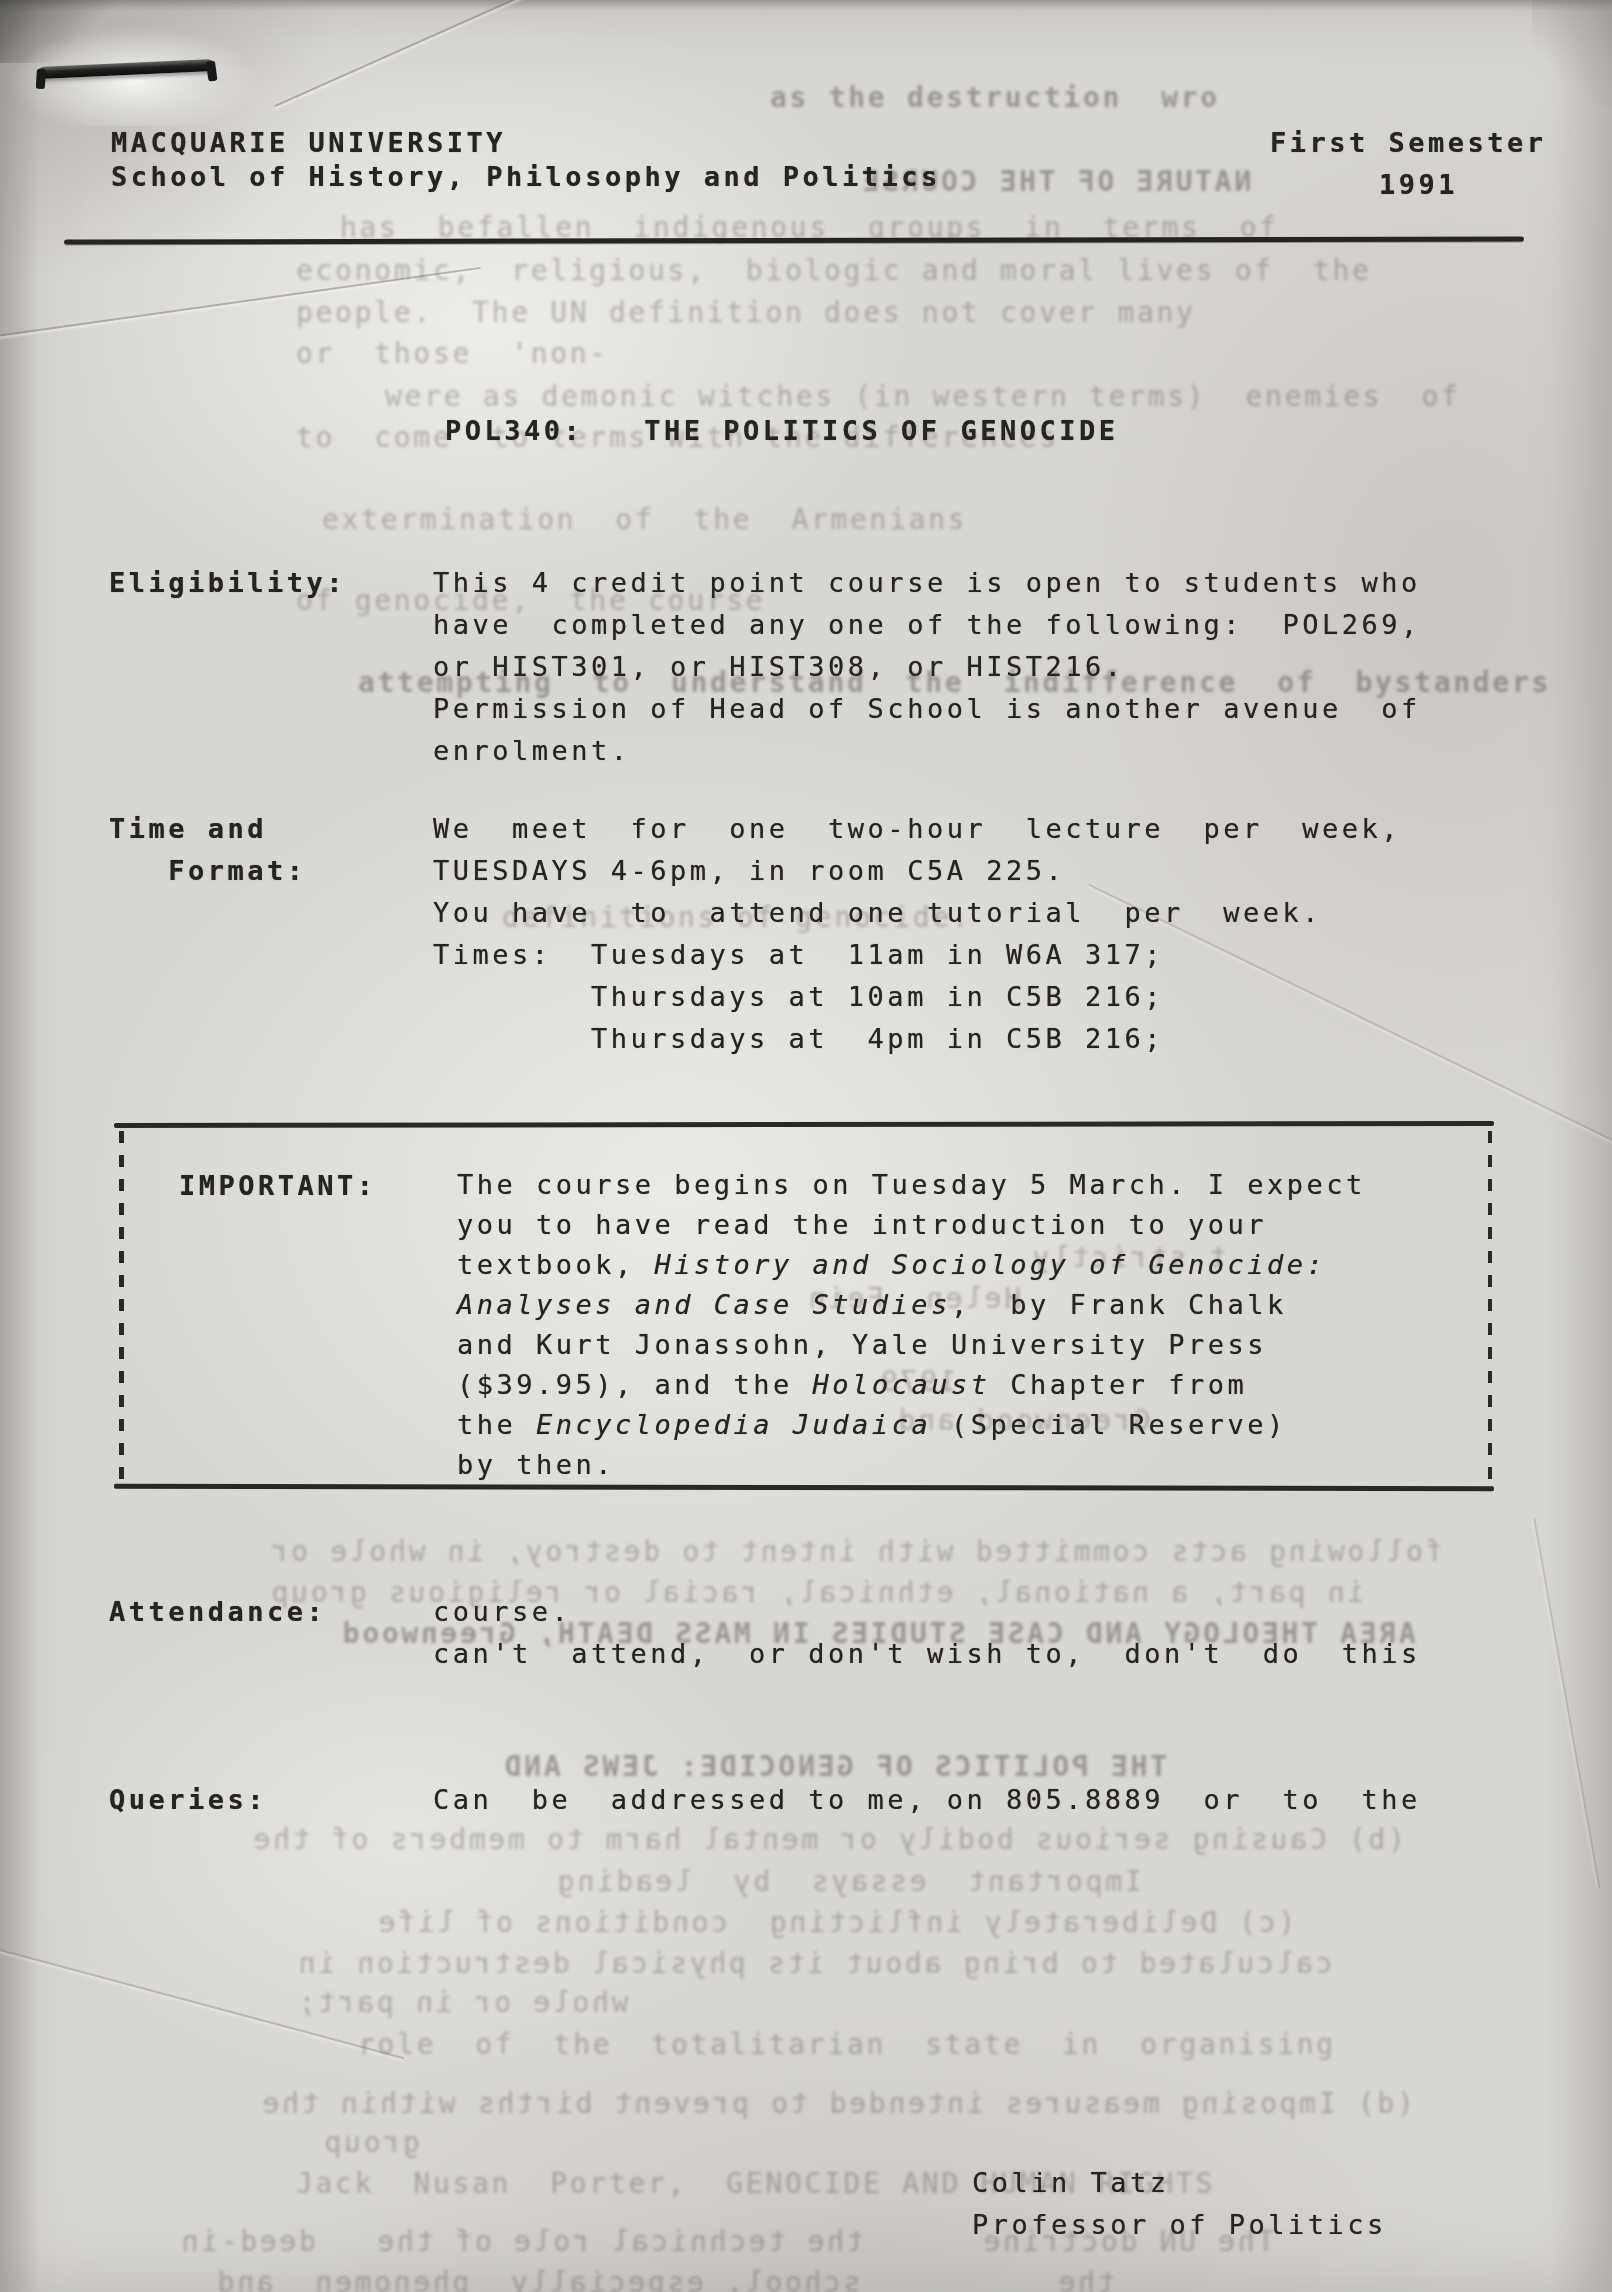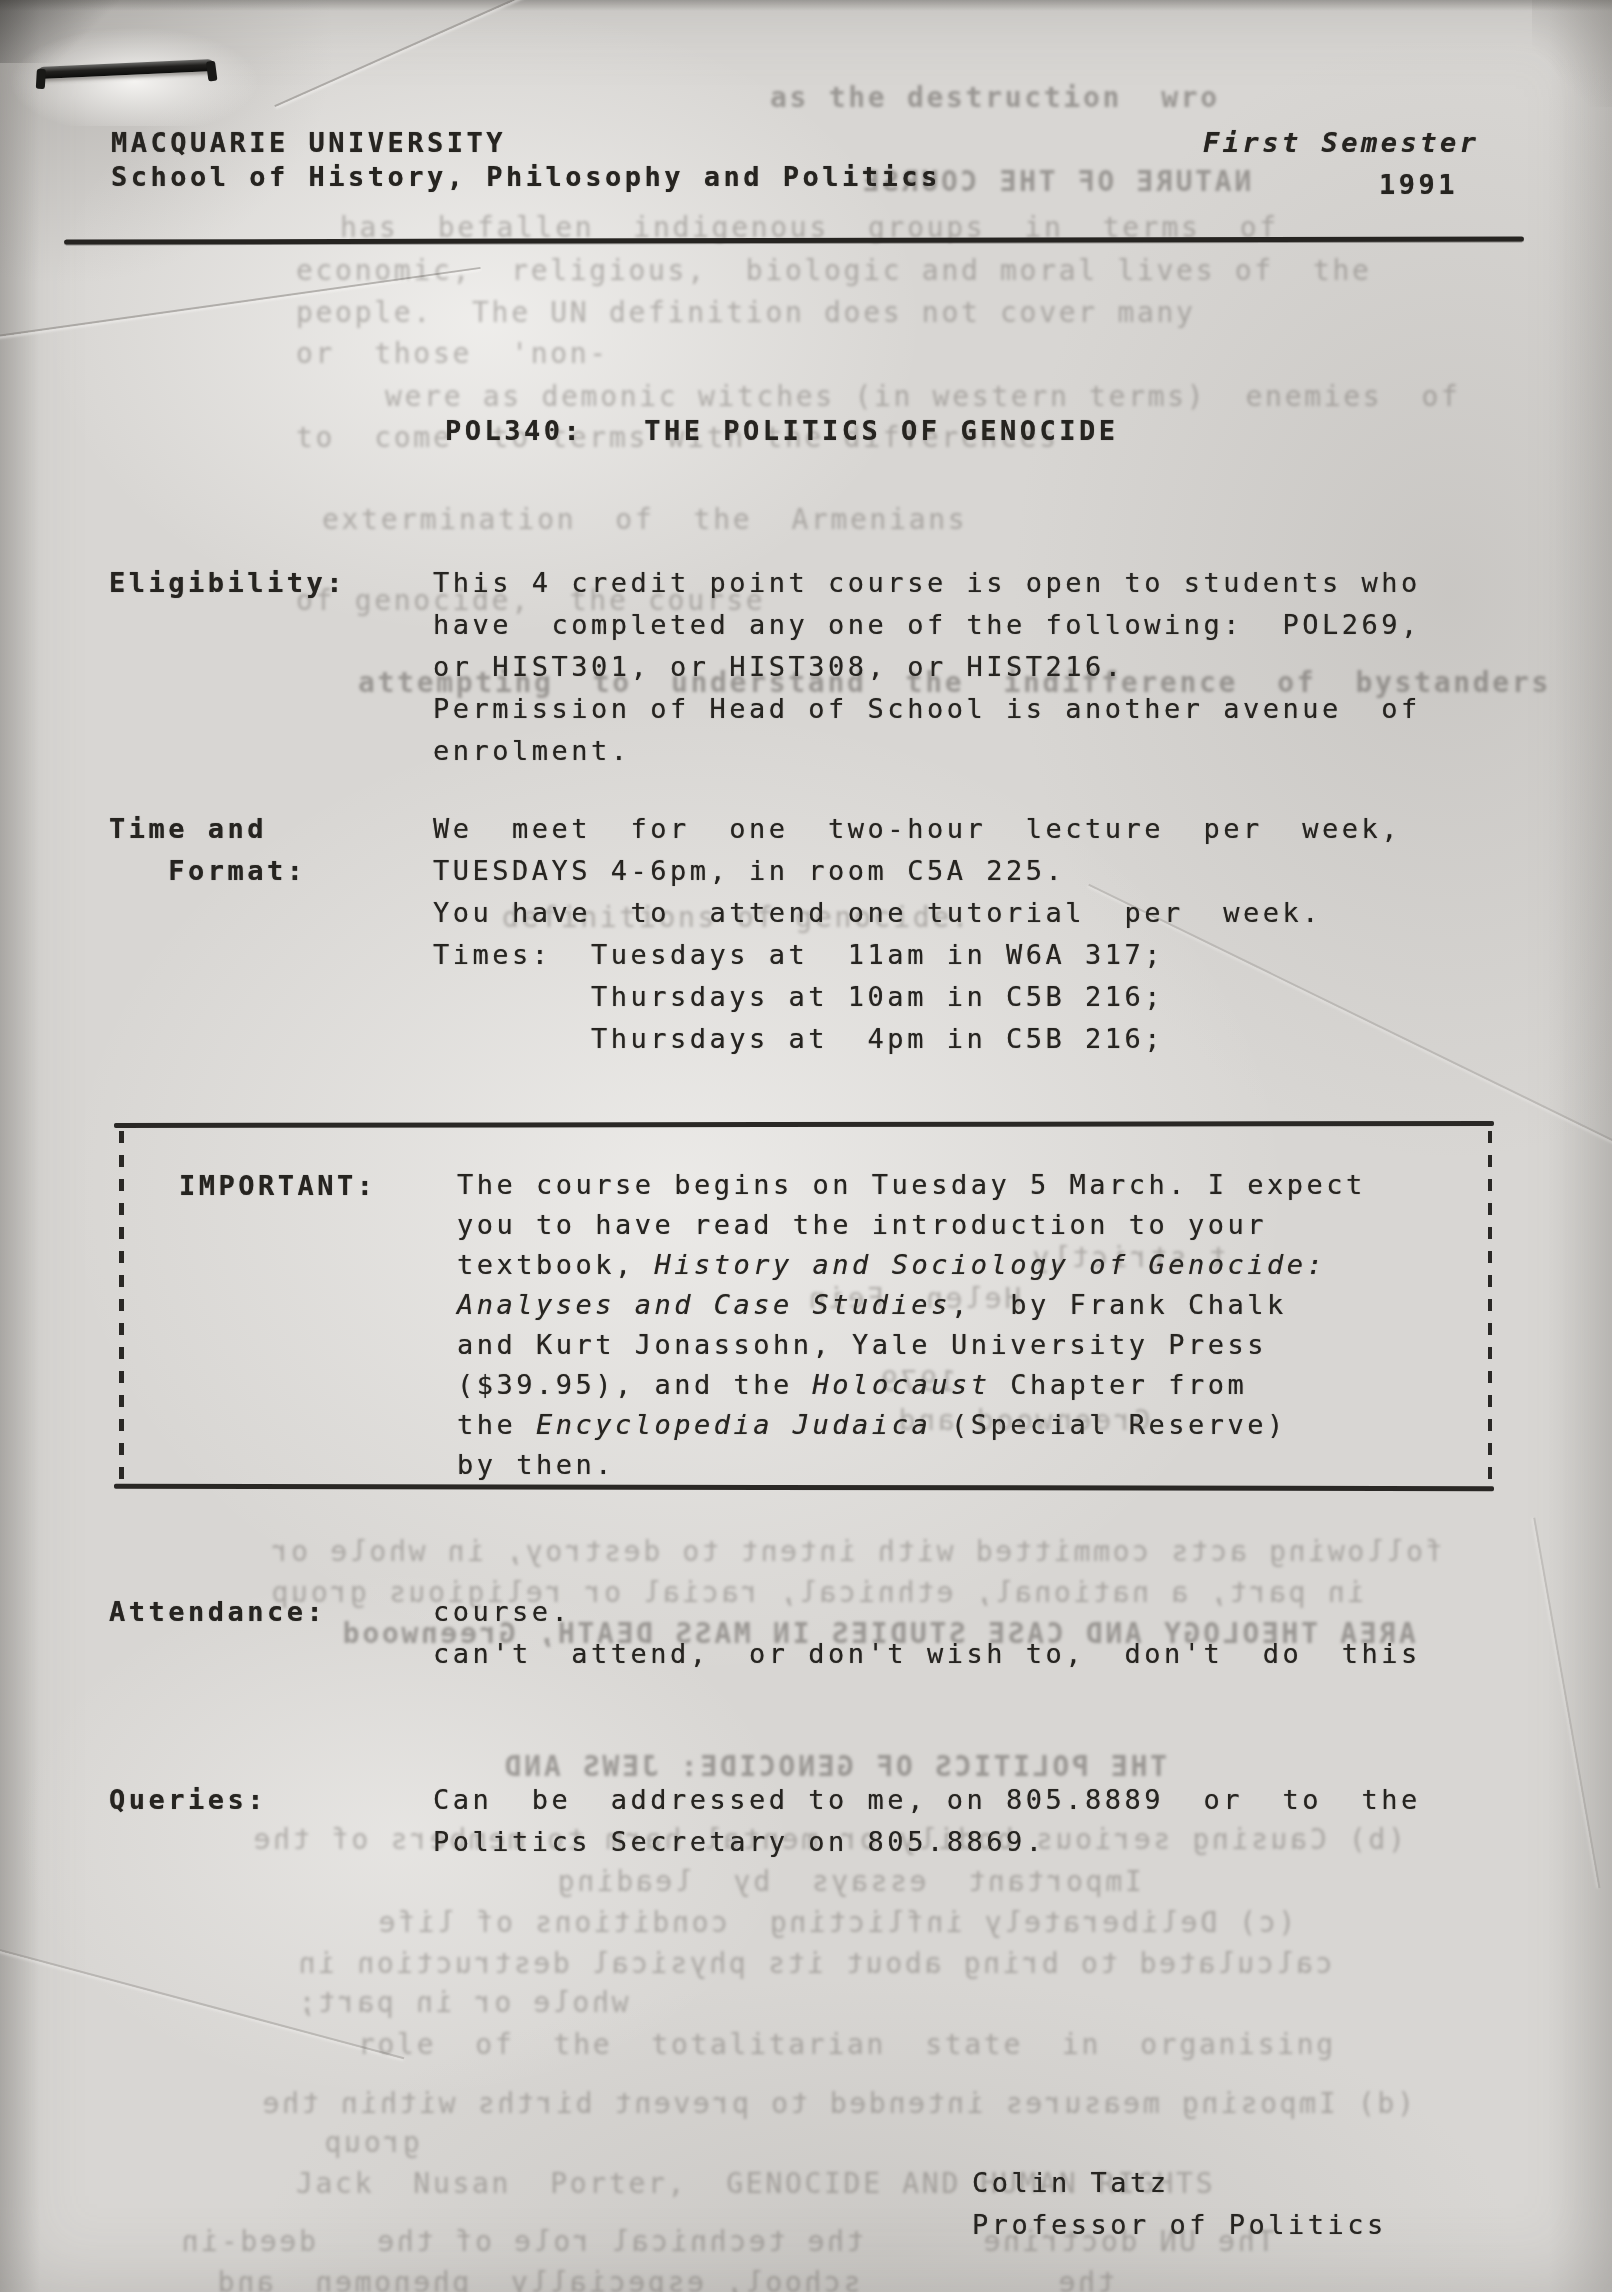--- a/index.html
+++ b/index.html
@@ -144,21 +144,21 @@
       <div class="ghost" style="left: 358px; top: 2028px;">role  of  the  totalitarian  state  in  organising</div>
       <div class="ghost gmirror" style="left: 260px; top: 2087px;">(d) Imposing measures intended to prevent births within the</div>
       <div class="ghost gmirror" style="left: 322px; top: 2126px;">group</div>
       <div class="ghost" style="left: 296px; top: 2167px;">Jack  Nusan  Porter,  GENOCIDE AND HUMAN RIGHTS</div>
       <div class="ghost gmirror" style="left: 179px; top: 2225px;">The UN doctrine      the technical role of the   deed-in</div>
       <div class="ghost gmirror" style="left: 215px; top: 2266px;">the          school, especially  phenomen  and</div>
     </div>
 
   <div class="t bold" style="left:111px;top:122px;">MACQUARIE UNIVERSITY</div>
   <div class="t bold" style="left:111px;top:156px;">School of History, Philosophy and Politics</div>
-  <div class="t bold" style="left:1203px;top:122px;font-style:italic;">First Semester</div>
+  <div class="t bold" style="left:1270px;top:122px;">First Semester</div>
   <div class="t bold" style="left:1379px;top:164px;">1991</div>
   <div class="rule"></div>
 
   <div class="t bold" style="left:445px;top:410px;"><span>POL340:</span><span style="margin-left:61px;">THE POLITICS OF GENOCIDE</span></div>
 
   <div class="t bold" style="left:109px;top:562px;">Eligibility:</div>
   <div class="t" style="left:433px;top:562px;"><div class="tline"><span>This 4 credit point course is open to students who</span></div><div class="tline"><span>have  completed any one of the following:  POL269,</span></div><div class="tline"><span>or HIST301, or HIST308, or HIST216.</span></div><div class="tline"><span>Permission of Head of School is another avenue  of</span></div><div class="tline"><span>enrolment.</span></div></div>
 
   <div class="t bold" style="left:109px;top:808px;"><div class="tline"><span>Time and</span></div><div class="tline"><span>   Format:</span></div></div>
   <div class="t" style="left:433px;top:808px;"><div class="tline"><span>We  meet  for  one  two-hour  lecture  per  week,</span></div><div class="tline"><span>TUESDAYS 4-6pm, in room C5A 225.</span></div><div class="tline"><span>You have  to  attend one tutorial  per  week.</span></div><div class="tline"><span>Times:  Tuesdays at  11am in W6A 317;</span></div><div class="tline"><span>        Thursdays at 10am in C5B 216;</span></div><div class="tline"><span>        Thursdays at  4pm in C5B 216;</span></div></div>
@@ -169,19 +169,19 @@
     <div class="bleft"></div>
     <div class="bright"></div>
   </div>
   <div class="t bold" style="left:179px;top:1165px;">IMPORTANT:</div>
   <div class="t boxlines" style="left:457px;top:1165px;"><div class="tline"><span>The course begins on Tuesday 5 March. I expect</span></div><div class="tline"><span>you to have read the introduction to your</span></div><div class="tline"><span>textbook, </span><span class="it">History and Sociology of Genocide:</span></div><div class="tline"><span class="it">Analyses and Case Studies</span><span>,  by Frank Chalk</span></div><div class="tline"><span>and Kurt Jonassohn, Yale University Press</span></div><div class="tline"><span>($39.95), and the </span><span class="it">Holocaust</span><span> Chapter from</span></div><div class="tline"><span>the </span><span class="it">Encyclopedia Judaica</span><span> (Special Reserve)</span></div><div class="tline"><span>by then.</span></div></div>
 
   <div class="t bold" style="left:109px;top:1591px;text-align:right;">Attendance:</div>
   <div class="t" style="left:433px;top:1591px;"><div class="tline"><span>course.</span></div><div class="tline"><span>can't  attend,  or don't wish to,  don't  do  this</span></div></div>
 
   <div class="t bold" style="left:109px;top:1779px;">Queries:</div>
-  <div class="t" style="left:433px;top:1779px;"><div class="tline"><span>Can  be  addressed to me, on 805.8889  or  to  the</span></div><div class="tline"><span>Politics Secretary on 805.8869.</span></div></div>
+  <div class="t" style="left:433px;top:1779px;"><div class="tline"><span>Can  be  addressed to me, on 805.8889  or  to  the</span></div></div>
 
   <div class="t" style="left:972px;top:2162px;">Colin Tatz</div>
   <div class="t" style="left:972px;top:2204px;">Professor of Politics</div>
 
 </div>
 
 
 </body></html>

